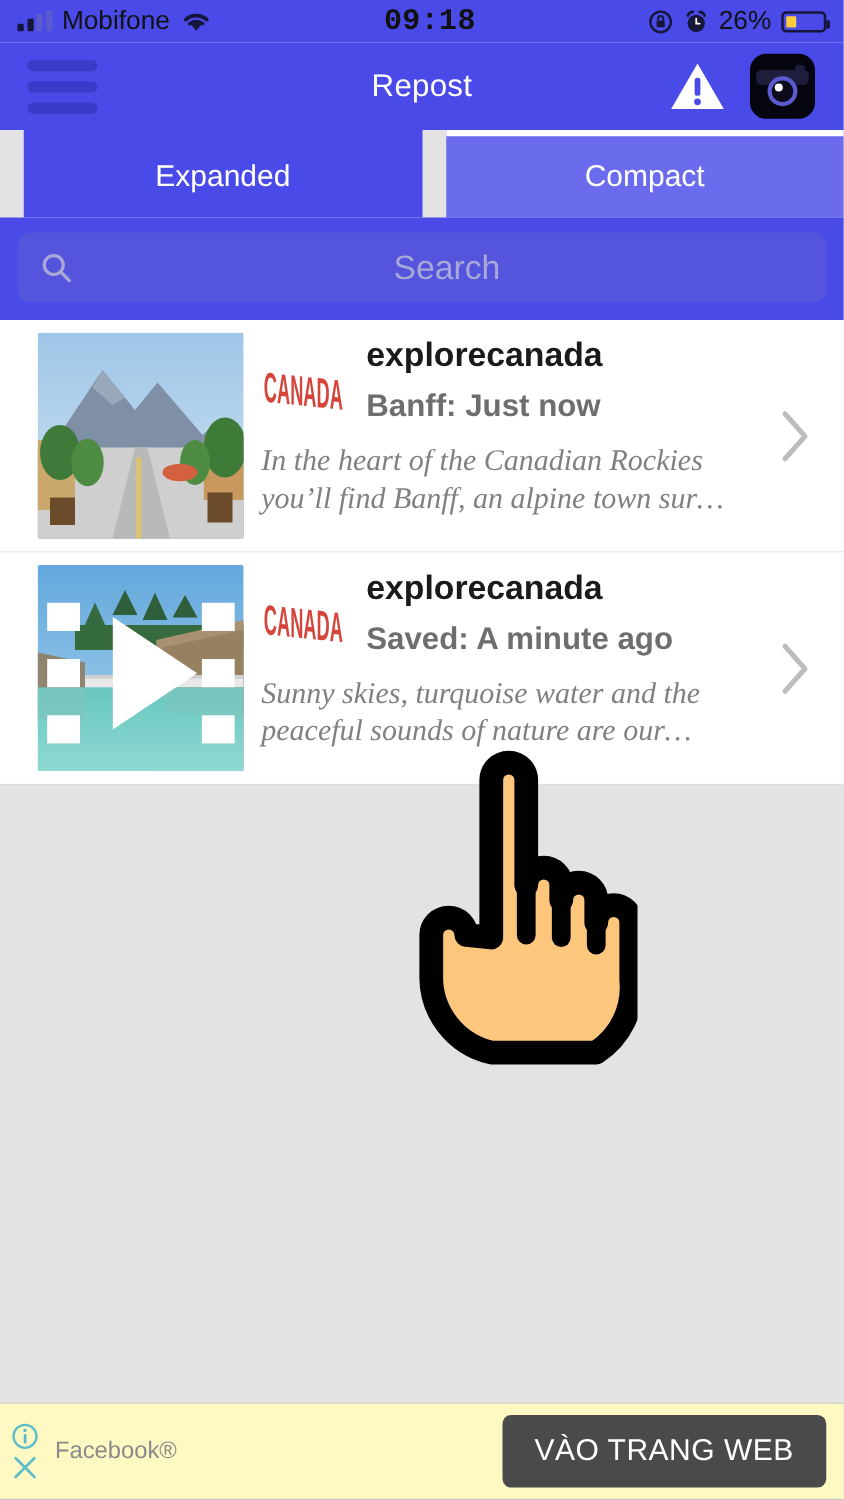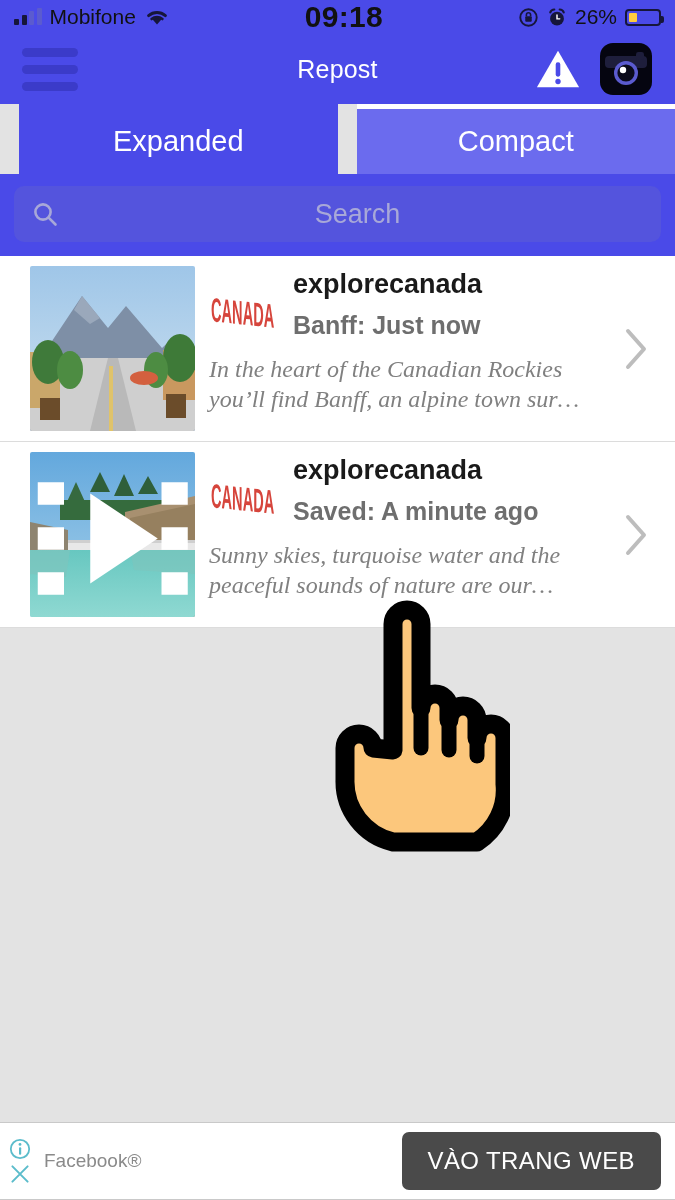--- a/index.html
+++ b/index.html
@@ -12,21 +12,21 @@
   }
   .phone { width:675px; height:1200px; position:relative; display:flex; flex-direction:column; }
 
   
   .statusbar {
     height:34px; background:#4A4AE8; color:#111;
     display:flex; align-items:center; justify-content:space-between;
     padding:0 14px; font-size:21px; font-weight:500; flex:0 0 auto;gap:44px;
   }
   .sb-left, .sb-right { display:flex; align-items:center; gap:8px; }
-  .sb-center { font-size:30px; font-weight:600; letter-spacing:.3px; }
+  .sb-center { font-size:24px; font-weight:600; letter-spacing:.3px;font-family:Liberation Mono, monospace; }
   .signal { display:flex; align-items:flex-end; gap:2.5px; height:16px; }
   .signal i { width:5px; background:#16163a; border-radius:1px; display:block; }
   .signal i:nth-child(1){height:6px;}
   .signal i:nth-child(2){height:10px;}
   .signal i:nth-child(3){height:14px;background:#5b5bcf;}
   .signal i:nth-child(4){height:17px;background:#5b5bcf;}
   .carrier { font-size:21px; font-weight:400; color:#111; }
   .battery {
     width:36px;height:17px;border:2px solid #16163a;border-radius:4px;
     position:relative; padding:2px; display:flex; align-items:center;
@@ -52,21 +52,21 @@
     letter-spacing:.2px;
   }
   .nav-right { display:flex; align-items:center; gap:18px; z-index:2; }
   .warn-icon { width:46px; height:46px; display:block; }
   .ig-icon { width:54px; height:54px; display:block; }
 
   
   .tabs { display:flex; height:70px; flex:0 0 auto; }
   .tab {
     flex:1; display:flex; align-items:center; justify-content:center;
-    color:#fff; font-size:29px; background:#4A4AE8; cursor:pointer;
+    color:#fff; font-size:24px; background:#4A4AE8; cursor:pointer;
     border-top:5px solid transparent;
     margin-left:19px;
   }
   .tab.active { background:#6B6BEE; border-top-color:#ffffff; }
 
   
   .searchwrap { background:#4A4AE8; padding:12px 14px 14px; flex:0 0 auto; }
   .searchbar {
     background:#5454DD; border-radius:10px; height:56px;
     display:flex; align-items:center; gap:14px; padding:0 18px;
@@ -105,21 +105,21 @@
     position:absolute; right:26px; top:50%; transform:translateY(-50%);
     width:26px; height:44px;
   }
   .divider { height:1px; background:#dcdcdc; margin-left:0; }
 
   
   .hand { position:absolute; left:335px; top:598px; width:175px; height:262px; pointer-events:none; }
 
   
   .adbar {
-    flex:0 0 auto; height:78px; background:#ffffff;
+    flex:0 0 auto; height:78px; background:#fef9c3;
     border-top:1px solid #c9c9c9; border-bottom:1px solid #c9c9c9;
     display:flex; align-items:center; padding:0 14px 0 6px; gap:10px; position:relative;
   }
   .ad-ctrls { width:28px; display:flex; flex-direction:column; align-items:center; gap:3px; flex:0 0 auto;}
   .ad-ctrls svg { display:block; }
   .ad-text { flex:1 1 auto; min-width:0; }
   .ad-brand { font-size:19px; color:#8a8a8a; line-height:1.1; }
   .ad-head { font-size:29px; color:#1d1d1d; line-height:1.15; margin-top:2px; }
   .ad-btn {
     flex:0 0 auto; background:#4A4A4A; color:#fff; border:0; cursor:pointer;

